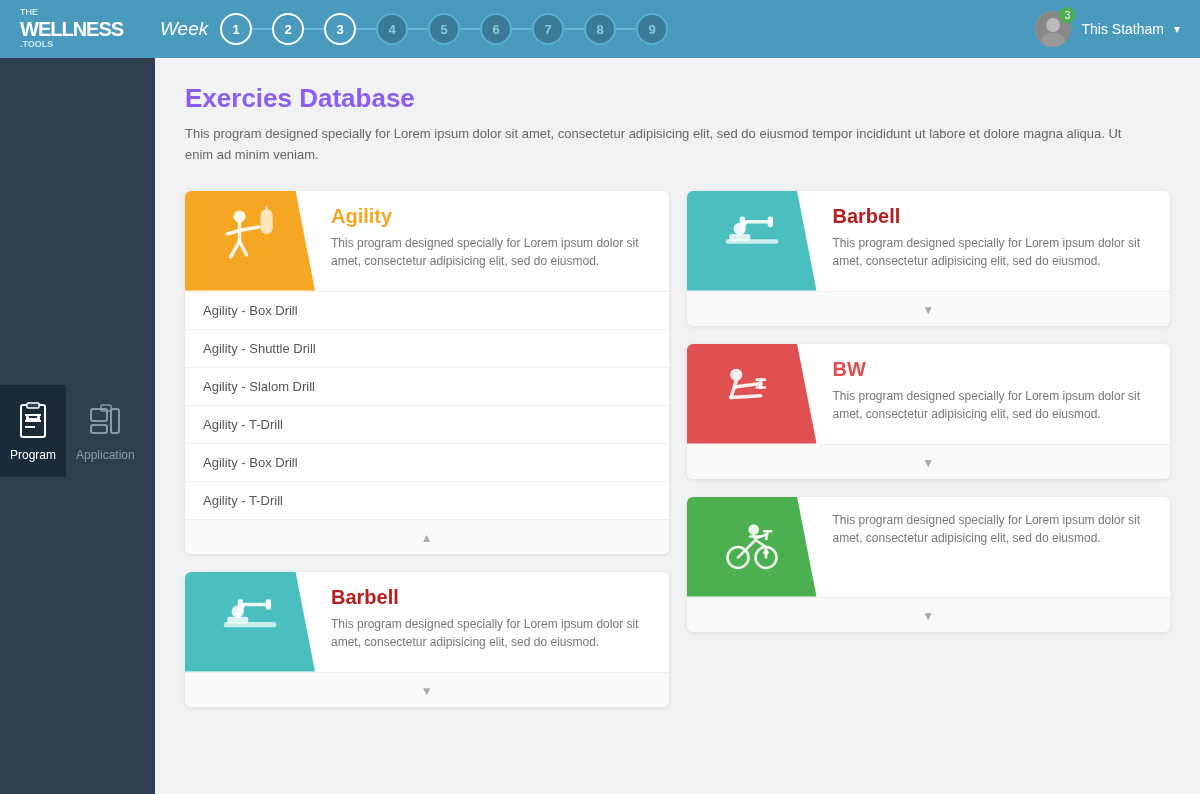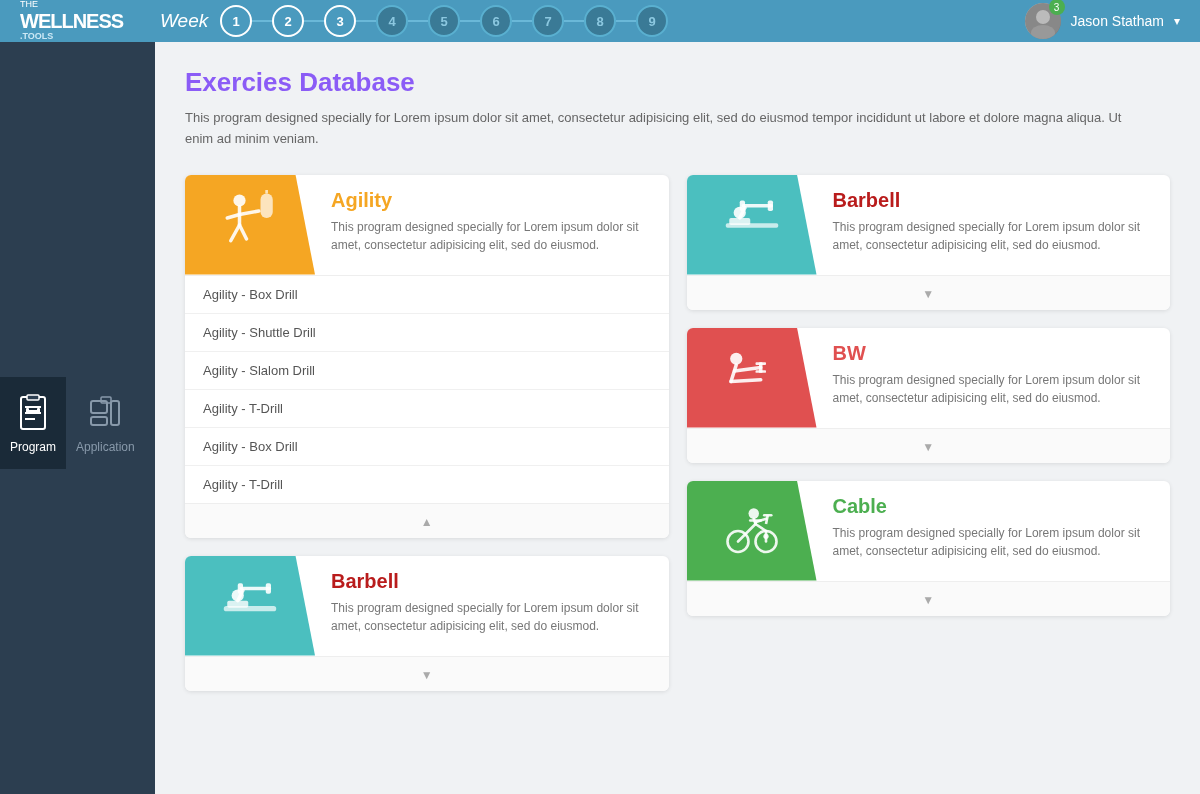--- a/index.html
+++ b/index.html
@@ -1,21 +1,21 @@
 <!DOCTYPE html>
 <html><head>
   <meta charset="utf-8">
   <style>
     * { box-sizing: border-box; margin: 0; padding: 0; }
     body { font-family: 'Segoe UI', Arial, sans-serif; background: #f0f2f4; width: 1200px; height: 794px; overflow: hidden; display: flex; flex-direction: column; }
 
     
     .header {
       background: #4a9abe;
-      height: 42px;
+      height: 58px;
       display: flex;
       align-items: center;
       padding: 0 20px;
       flex-shrink: 0;
     }
     .logo {
       color: white;
       font-weight: bold;
       font-size: 14px;
       width: 140px;
@@ -282,21 +282,21 @@
 
           <svg width="36" height="36" viewBox="0 0 36 36" fill="none">
             <rect width="36" height="36" rx="18" fill="#888"></rect>
             <ellipse cx="18" cy="14" rx="7" ry="7" fill="#bbb"></ellipse>
             <ellipse cx="18" cy="30" rx="12" ry="8" fill="#999"></ellipse>
           </svg>
         </div>
       </div>
       <div class="notification-badge">3</div>
     </div>
-    <span class="user-name">Jason Statham</span>
+    <span class="user-name">This Statham</span>
     <span style="color:white;font-size:12px;">▾</span>
   </div>
 </div>
 
 <div class="main-layout">
 
   <div class="sidebar">
 
     <div class="sidebar-item active">
       <div class="sidebar-item-icon">
@@ -525,21 +525,20 @@
                 <line x1="58" y1="22" x2="56" y2="32" stroke="rgba(255,255,255,0.9)" stroke-width="3"></line>
 
                 <circle cx="56" cy="46" r="3" fill="rgba(255,255,255,0.9)"></circle>
 
                 <circle cx="42" cy="20" r="6" fill="rgba(255,255,255,0.9)"></circle>
                 <line x1="42" y1="26" x2="44" y2="32" stroke="rgba(255,255,255,0.9)" stroke-width="3" stroke-linecap="round"></line>
                 <line x1="44" y1="30" x2="56" y2="26" stroke="rgba(255,255,255,0.9)" stroke-width="3" stroke-linecap="round"></line>
               </svg>
             </div>
             <div class="card-info">
-              <div class="card-title green">Cable</div>
               <div class="card-description">This program designed specially for Lorem ipsum dolor sit amet, consectetur adipisicing elit, sed do eiusmod.</div>
             </div>
           </div>
           <div class="card-footer">
             <span class="chevron">▼</span>
           </div>
         </div>
 
       </div>
     </div>

